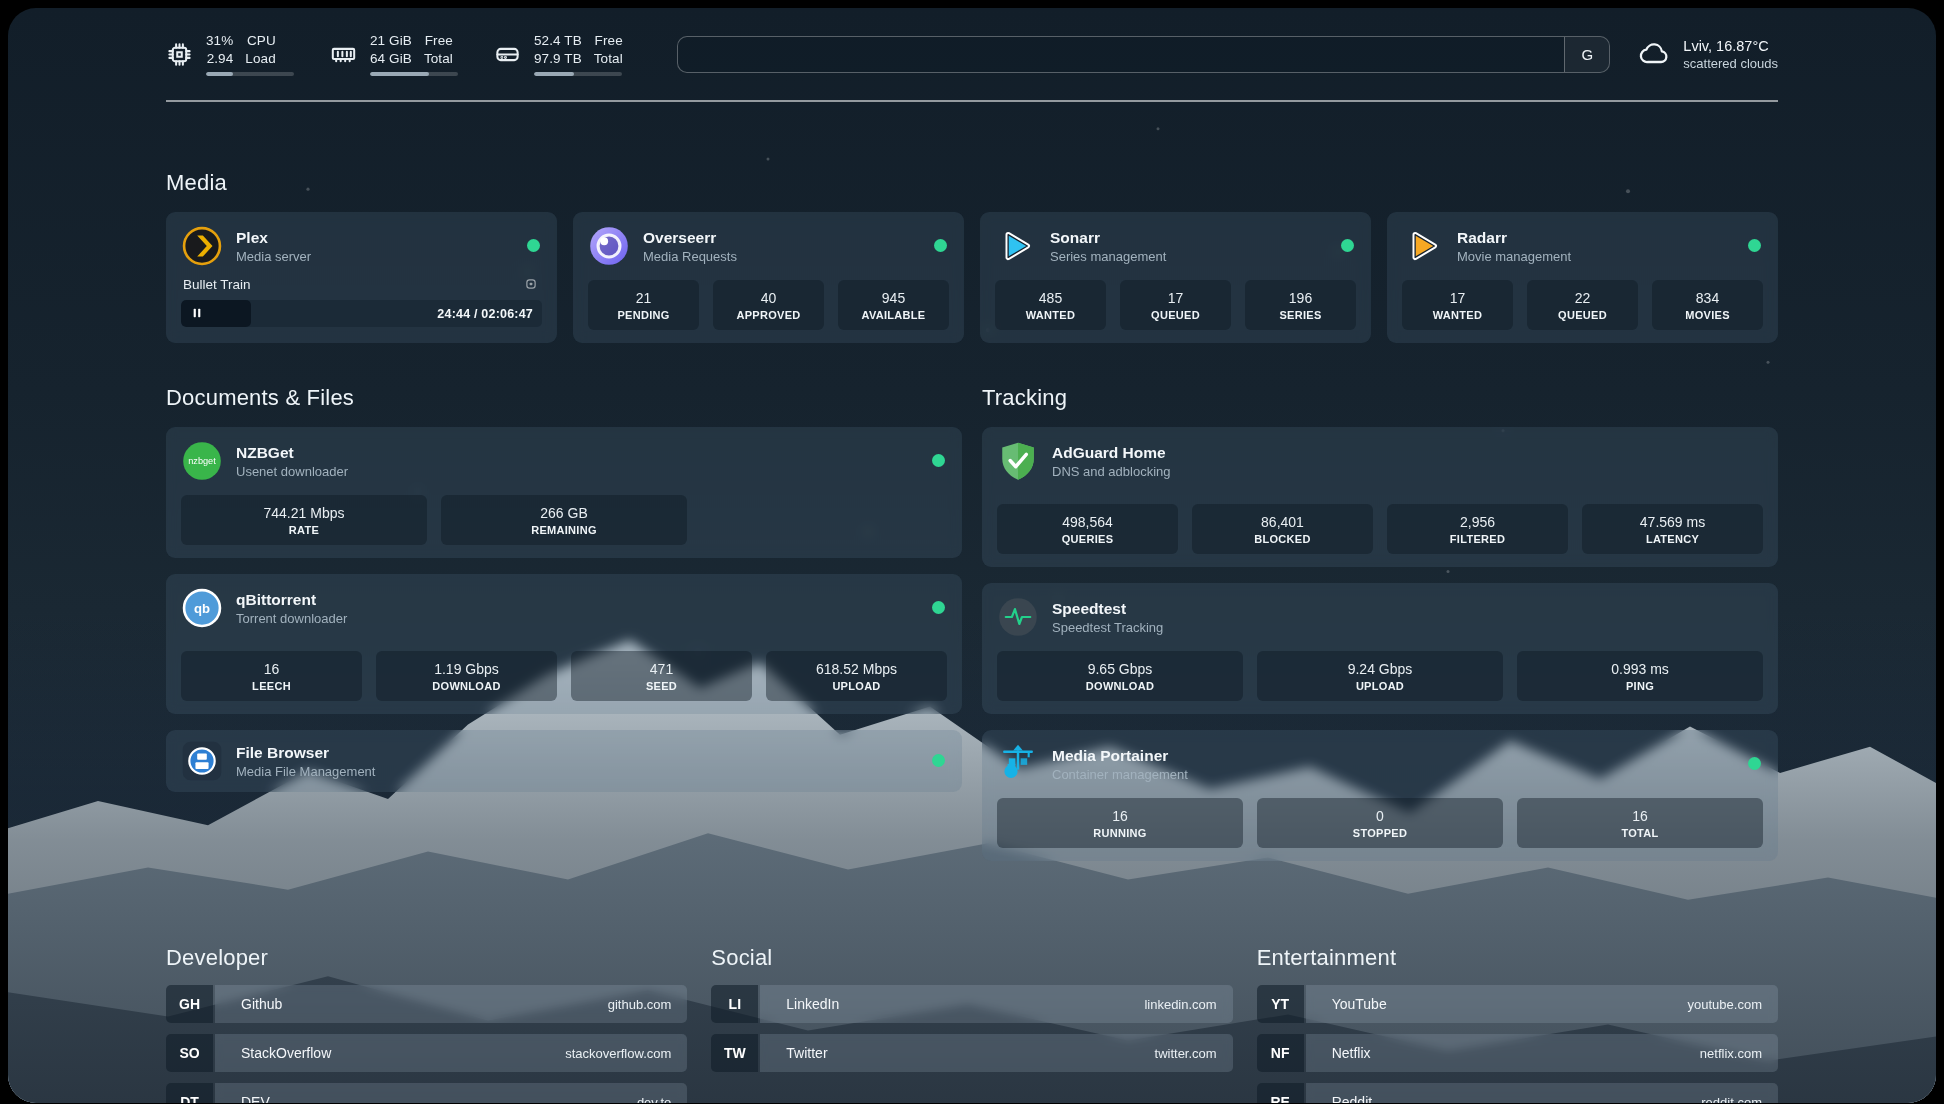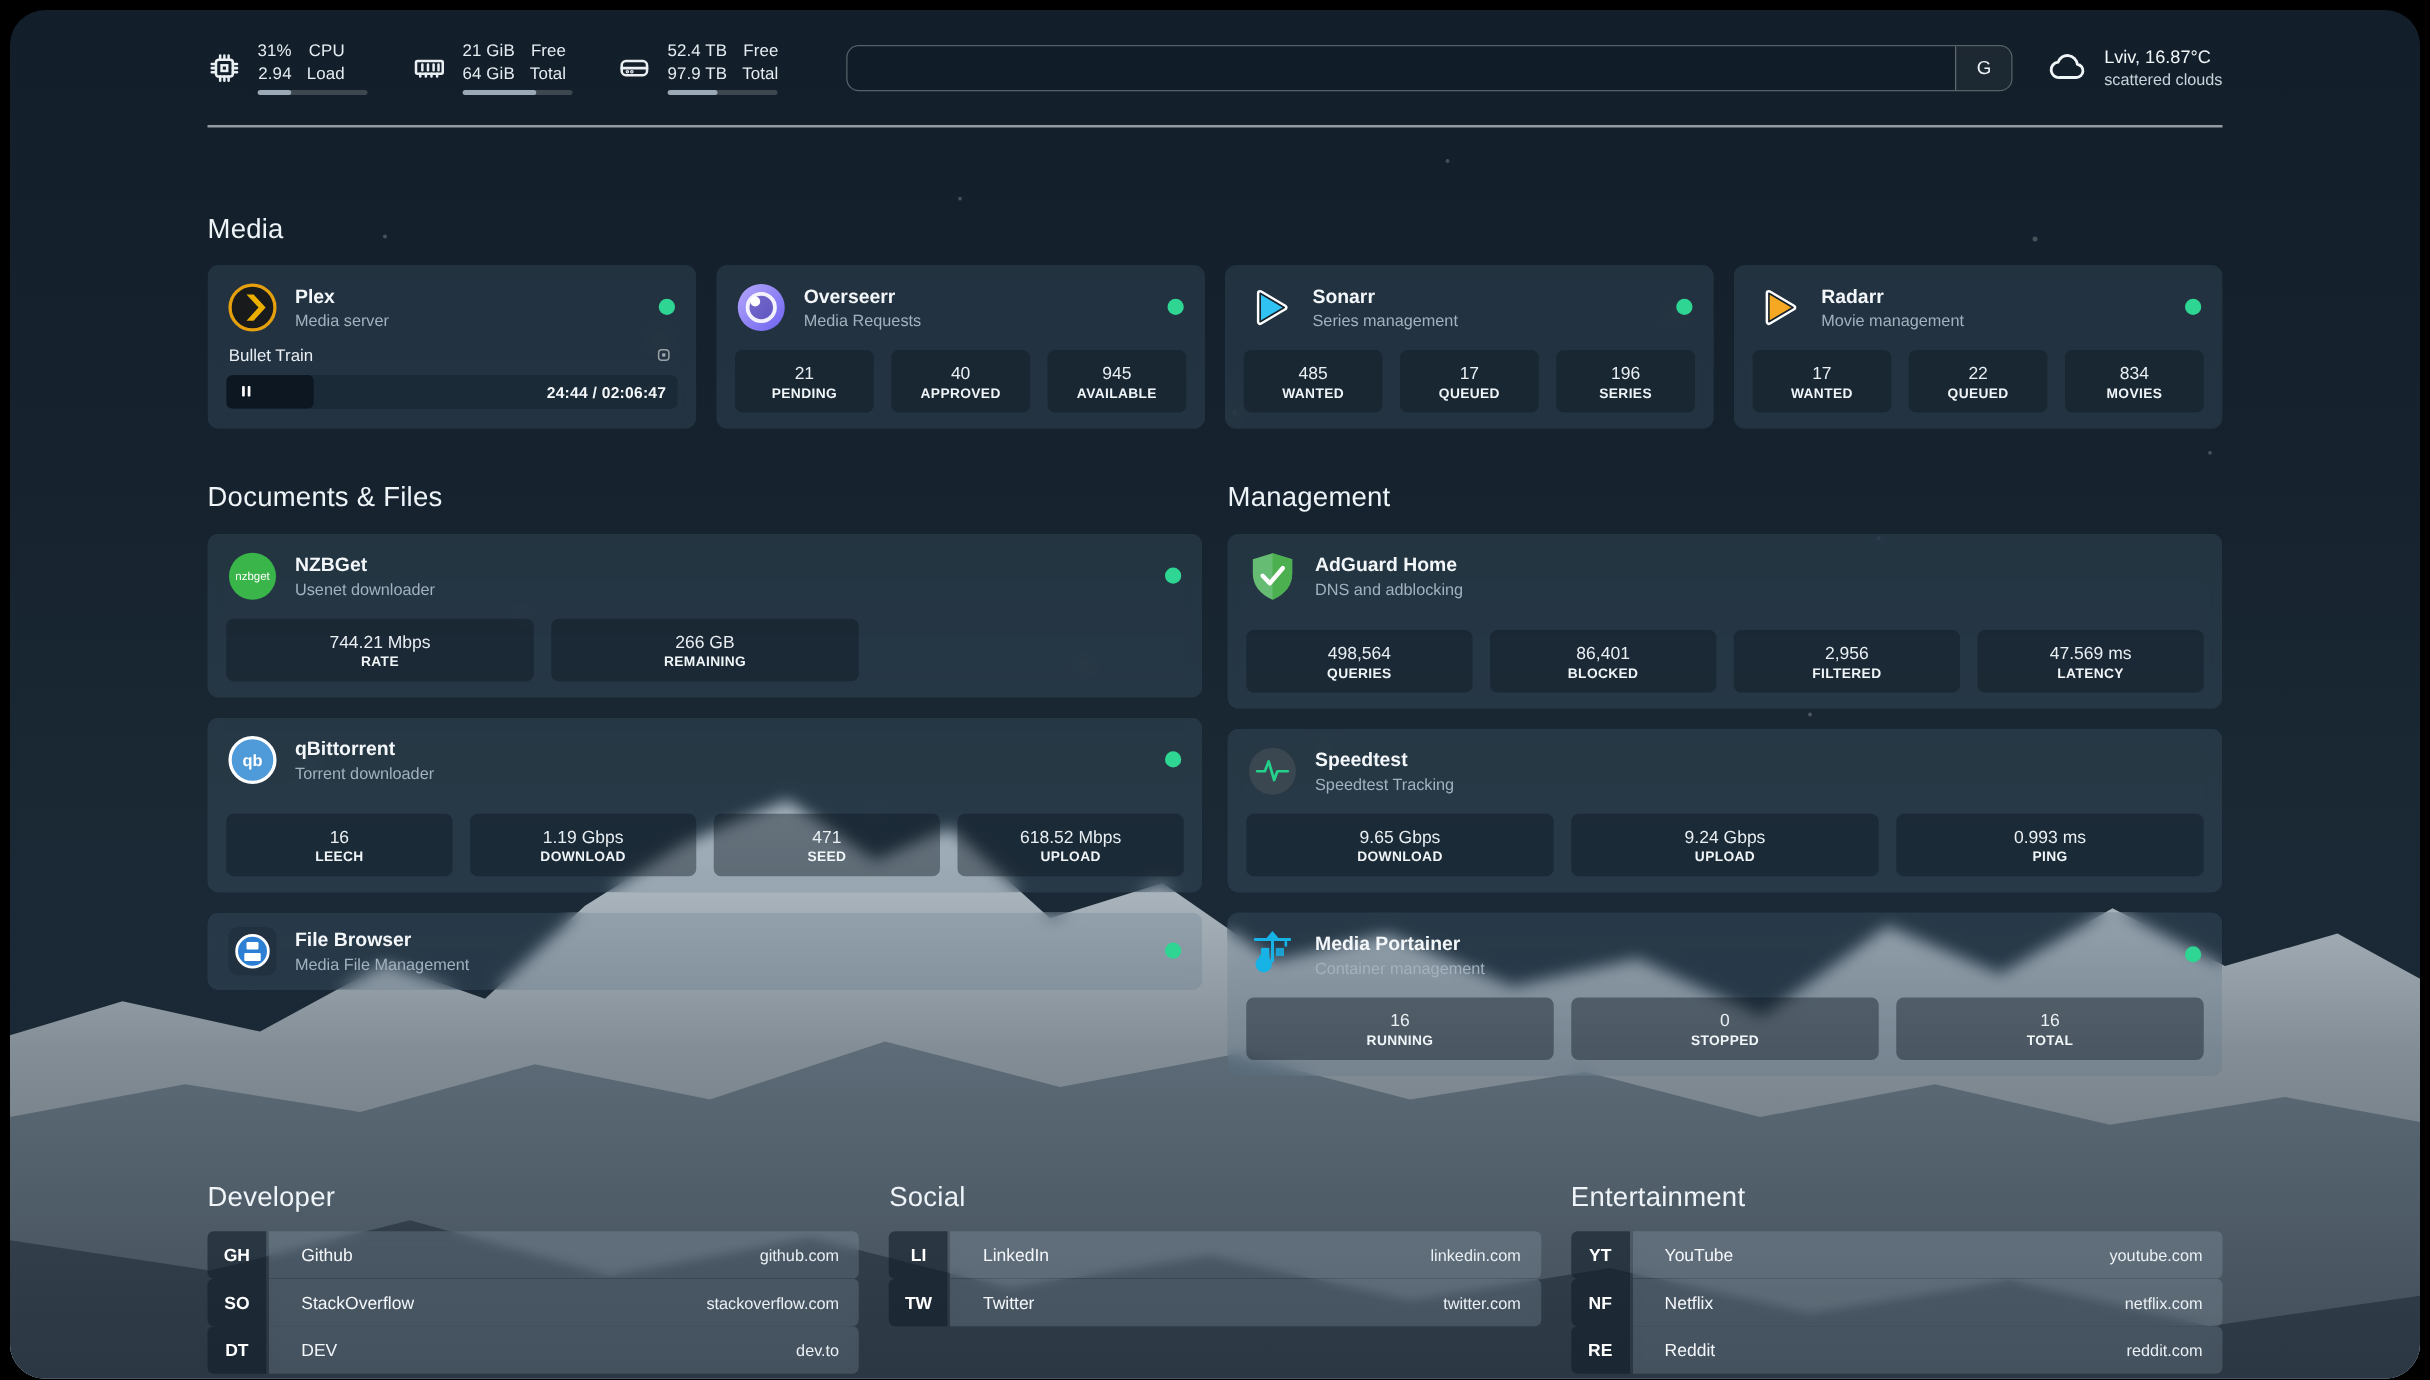--- a/index.html
+++ b/index.html
@@ -77,21 +77,21 @@
 
   
   .columns { display:grid; grid-template-columns:1fr 1fr; gap:20px; margin-top:42px; }
   .col .card { margin-top:16px; }
   .card.slim { padding:10px 15px; }
   .card.slim .status-dot { top:24px; }
 
   
   .bookmarks { display:grid; grid-template-columns:1fr 1fr 1fr; gap:24px; margin-top:84px; }
   .bm-rows { margin-top:14px; }
-  .bm-row { display:flex; height:38px; cursor:pointer; }
+  .bm-row { display:flex; height:38px; margin-bottom:11px; cursor:pointer; }
   .bm-abbr { width:47px; flex:none; display:flex; align-items:center; justify-content:center;
     background:rgba(14,27,39,.55); border-radius:5px 0 0 5px; color:#fff; font-size:14px; font-weight:600; }
   .bm-body { flex:1; margin-left:2px; display:flex; align-items:center; justify-content:space-between;
     background:rgba(196,216,230,.17); border-radius:0 5px 5px 0; padding:0 16px 0 26px; backdrop-filter:blur(4px); }
   .bm-name { font-size:14px; color:#f4f7fa; }
   .bm-url { font-size:13px; color:#eaf0f4; }
 </style>
 </head>
 <body>
 
@@ -437,21 +437,21 @@
             </span>
             <div class="svc-meta">
               <div class="svc-name">File Browser</div>
               <div class="svc-desc">Media File Management</div>
             </div>
           </div>
         </div>
       </div>
 
       <div class="col">
-        <div class="section-title">Management</div>
+        <div class="section-title">Tracking</div>
 
         <div class="card">
           <div class="svc-header">
             <span class="svc-icon">
               <svg viewBox="0 0 48 48">
                 <path d="M24 3 L42 8.5 V21.5 C42 32 35.5 40.5 24 45.5 C12.5 40.5 6 32 6 21.5 V8.5 Z" fill="#67bc73"></path>
                 <path d="M24 3 L42 8.5 V21.5 C42 32 35.5 40.5 24 45.5 Z" fill="#4caf50"></path>
                 <polyline points="15,23.5 21.5,30.5 33.5,16.5" fill="none" stroke="#ffffff" stroke-width="4" stroke-linecap="round" stroke-linejoin="round"></polyline>
               </svg>
             </span>

